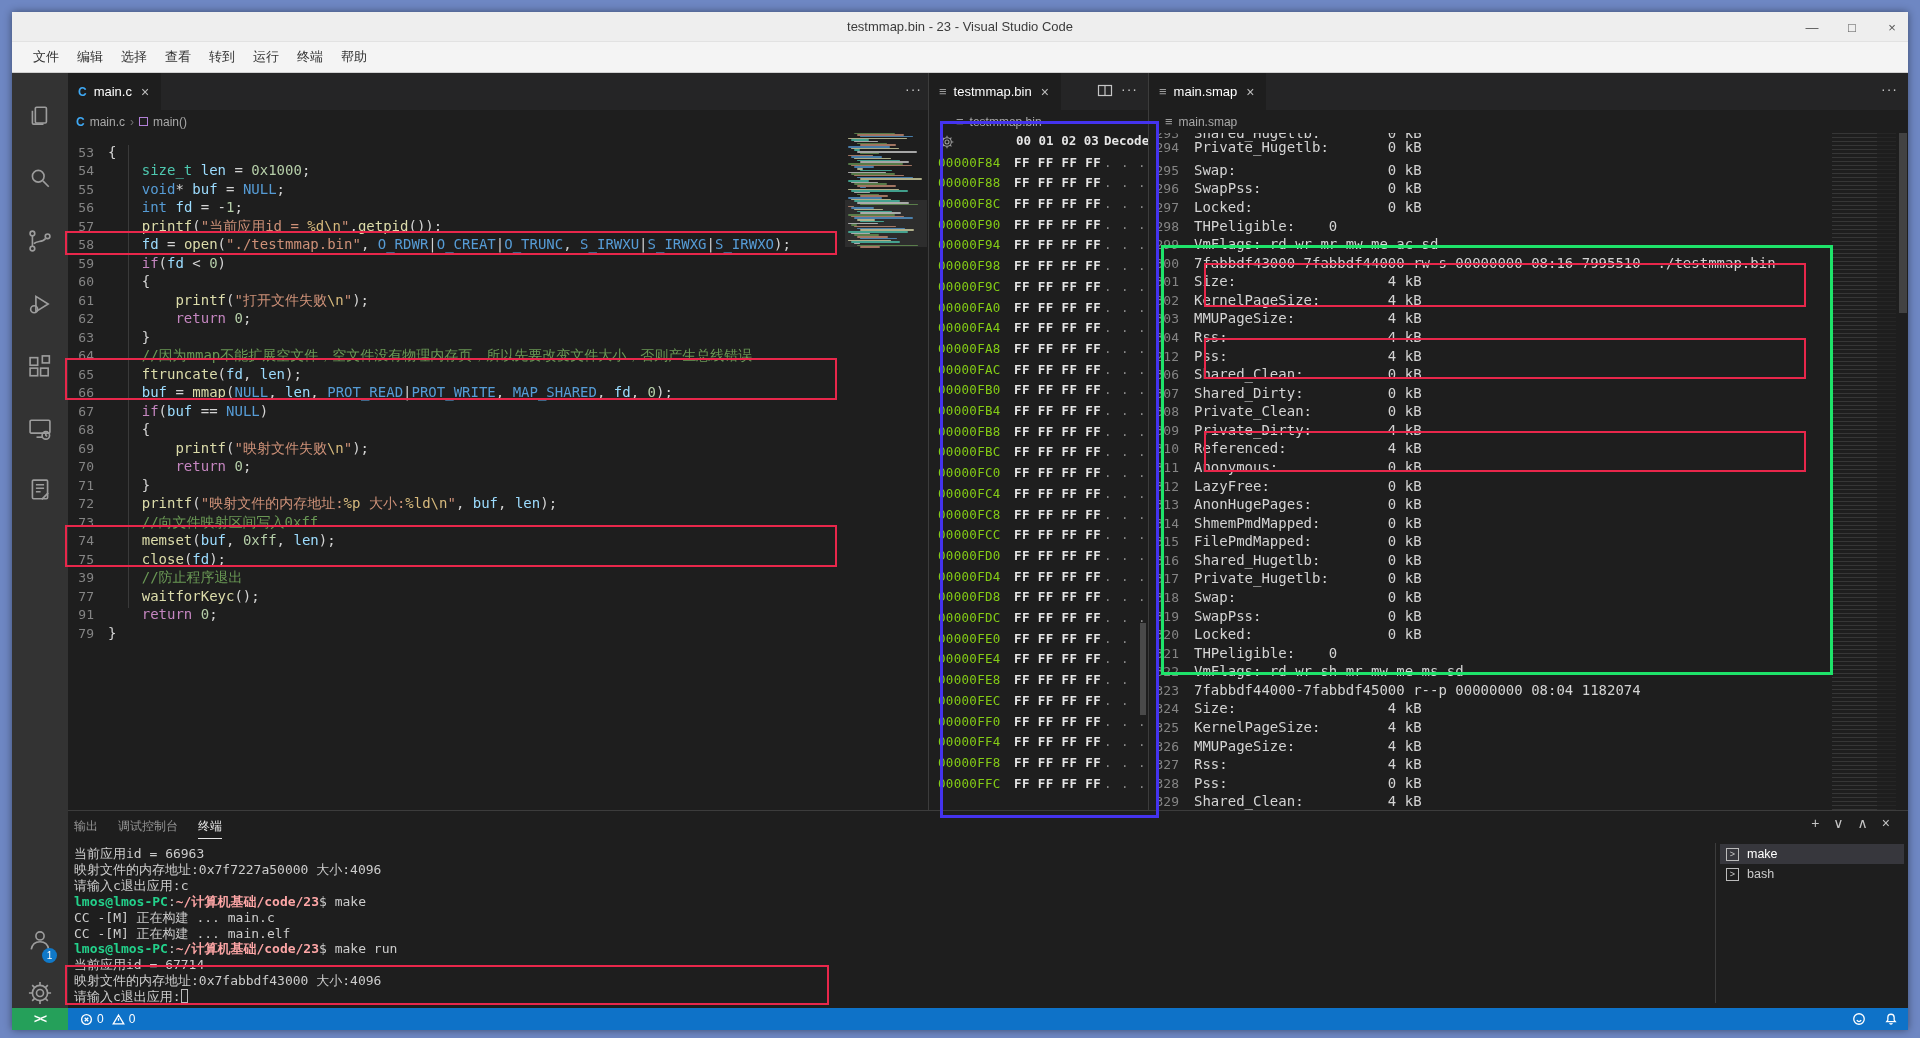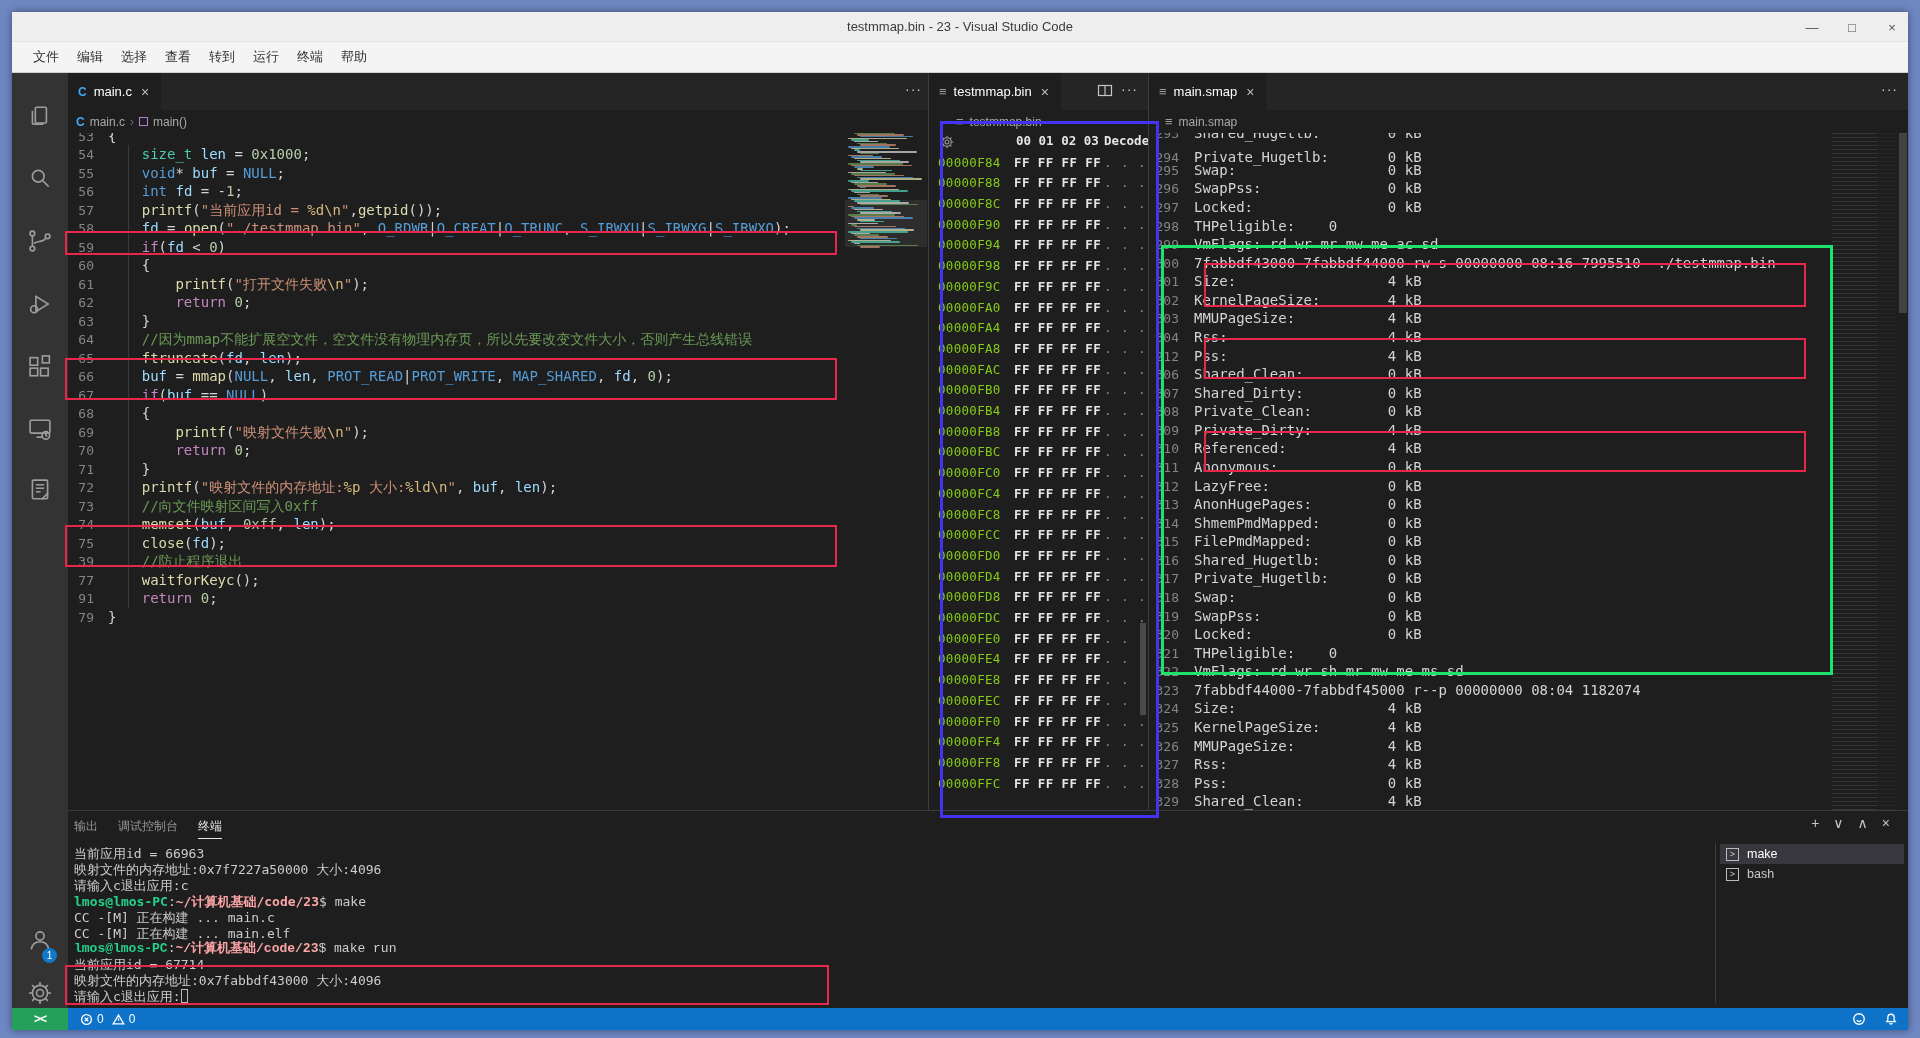--- a/index.html
+++ b/index.html
@@ -38,21 +38,21 @@
   .crumb-sep { color:#6e6e6e; }
   .hexfile-icon { color:#9d9d9d; font-size:13px; }
   .c-icon { color:#3fa9f5; font-weight:bold; font-size:12px; font-family:"Liberation Sans",sans-serif; }
   .sym-icon { display:inline-block; width:9px; height:9px; border:1.5px solid #b180d7; transform:rotate(0deg); }
 
   .row { position:absolute; left:0; white-space:pre; z-index:1; }
   .ln { display:inline-block; text-align:right; color:#858585; }
 
   
   #pane-code { left:56px; width:860px; }
-  #pane-code .row { font-size:14px; line-height:18.5px; height:18.5px; }
+  #pane-code .row { font-size:14px; line-height:18.5px; height:18.5px;margin-top:16px; }
   #pane-code .ln { width:26px; margin-right:14px; font-size:13px; }
   .tk-pln{color:#d4d4d4} .tk-kw{color:#569cd6} .tk-typ{color:#4ec9b0} .tk-ctl{color:#c586c0}
   .tk-fn{color:#dcdcaa} .tk-var{color:#9cdcfe} .tk-num{color:#b5cea8} .tk-str{color:#ce9178}
   .tk-esc{color:#d7ba7d} .tk-cmt{color:#6a9955}
   #indent-guide { position:absolute; left:60px; top:72px; width:1px; height:463px; background:#3a3a3a; z-index:0; }
   #minimap1 { position:absolute; left:777px; top:0; width:82px; height:737px; z-index:1; }
   .mm-bar { position:absolute; height:1.6px; border-radius:1px; opacity:.75; }
   #mm-viewport { position:absolute; left:0; top:127px; width:82px; height:47px; background:rgba(255,255,255,.07); }
 
   
@@ -379,21 +379,21 @@
     </div>
     <div class="crumbs" style="padding-left:27px;gap:6px">
       <span class="hexfile-icon">≡</span>
       <span>testmmap.bin</span>
     </div>
   </div>
 
   <div class="pane" id="pane-smap">
     <div class="mono" id="smap-lines">
         <div class="row" style="top: 50.7px;"><span class="ln">293</span><span>Shared_Hugetlb:        0 kB</span></div>
-        <div class="row" style="top: 75px;"><span class="ln">294</span><span>Private_Hugetlb:       0 kB</span></div>
+        <div class="row" style="top: 65px;"><span class="ln">294</span><span>Private_Hugetlb:       0 kB</span></div>
         <div class="row" style="top: 87.84px;"><span class="ln">295</span><span>Swap:                  0 kB</span></div>
         <div class="row" style="top: 106.41px;"><span class="ln">296</span><span>SwapPss:               0 kB</span></div>
         <div class="row" style="top: 124.98px;"><span class="ln">297</span><span>Locked:                0 kB</span></div>
         <div class="row" style="top: 143.55px;"><span class="ln">298</span><span>THPeligible:    0</span></div>
         <div class="row" style="top: 162.12px;"><span class="ln">299</span><span>VmFlags: rd wr mr mw me ac sd</span></div>
         <div class="row" style="top: 180.69px;"><span class="ln">300</span><span>7fabbdf43000-7fabbdf44000 rw-s 00000000 08:16 7995510  ./testmmap.bin</span></div>
         <div class="row" style="top: 199.26px;"><span class="ln">301</span><span>Size:                  4 kB</span></div>
         <div class="row" style="top: 217.83px;"><span class="ln">302</span><span>KernelPageSize:        4 kB</span></div>
         <div class="row" style="top: 236.4px;"><span class="ln">303</span><span>MMUPageSize:           4 kB</span></div>
         <div class="row" style="top: 254.97px;"><span class="ln">304</span><span>Rss:                   4 kB</span></div>
@@ -451,21 +451,21 @@
       <span>∧</span>
       <span>×</span>
     </div>
     <div class="mono" id="term-lines">
         <div class="term-row" style="top: 35px;"><span class="tm-w">当前应用id = 66963</span></div>
         <div class="term-row" style="top: 50.9px;"><span class="tm-w">映射文件的内存地址:0x7f7227a50000 大小:4096</span></div>
         <div class="term-row" style="top: 66.8px;"><span class="tm-w">请输入c退出应用:c</span></div>
         <div class="term-row" style="top: 82.7px;"><span class="tm-g">lmos@lmos-PC</span><span class="tm-w">:</span><span class="tm-b">~/计算机基础/code/23</span><span class="tm-w">$ make</span></div>
         <div class="term-row" style="top: 98.6px;"><span class="tm-w">CC -[M] 正在构建 ... main.c</span></div>
         <div class="term-row" style="top: 114.5px;"><span class="tm-w">CC -[M] 正在构建 ... main.elf</span></div>
-        <div class="term-row" style="top: 130.4px; font-family: Liberation Mono, monospace;"><span class="tm-g">lmos@lmos-PC</span><span class="tm-w">:</span><span class="tm-b">~/计算机基础/code/23</span><span class="tm-w">$ make run</span></div>
+        <div class="term-row" style="top: 130.4px;"><span class="tm-g">lmos@lmos-PC</span><span class="tm-w">:</span><span class="tm-b">~/计算机基础/code/23</span><span class="tm-w">$ make run</span></div>
         <div class="term-row" style="top: 146.3px;"><span class="tm-w">当前应用id = 67714</span></div>
         <div class="term-row" style="top: 162.2px;"><span class="tm-w">映射文件的内存地址:0x7fabbdf43000 大小:4096</span></div>
         <div class="term-row" style="top: 178.1px;"><span class="tm-w">请输入c退出应用:</span><span class="tm-cur"></span></div>
       </div>
     <div id="term-sep"></div>
     <div id="term-list">
         <div class="term-sess selected">
           <span class="sess-icon">&gt;</span>
           <span>make</span>
         </div>

